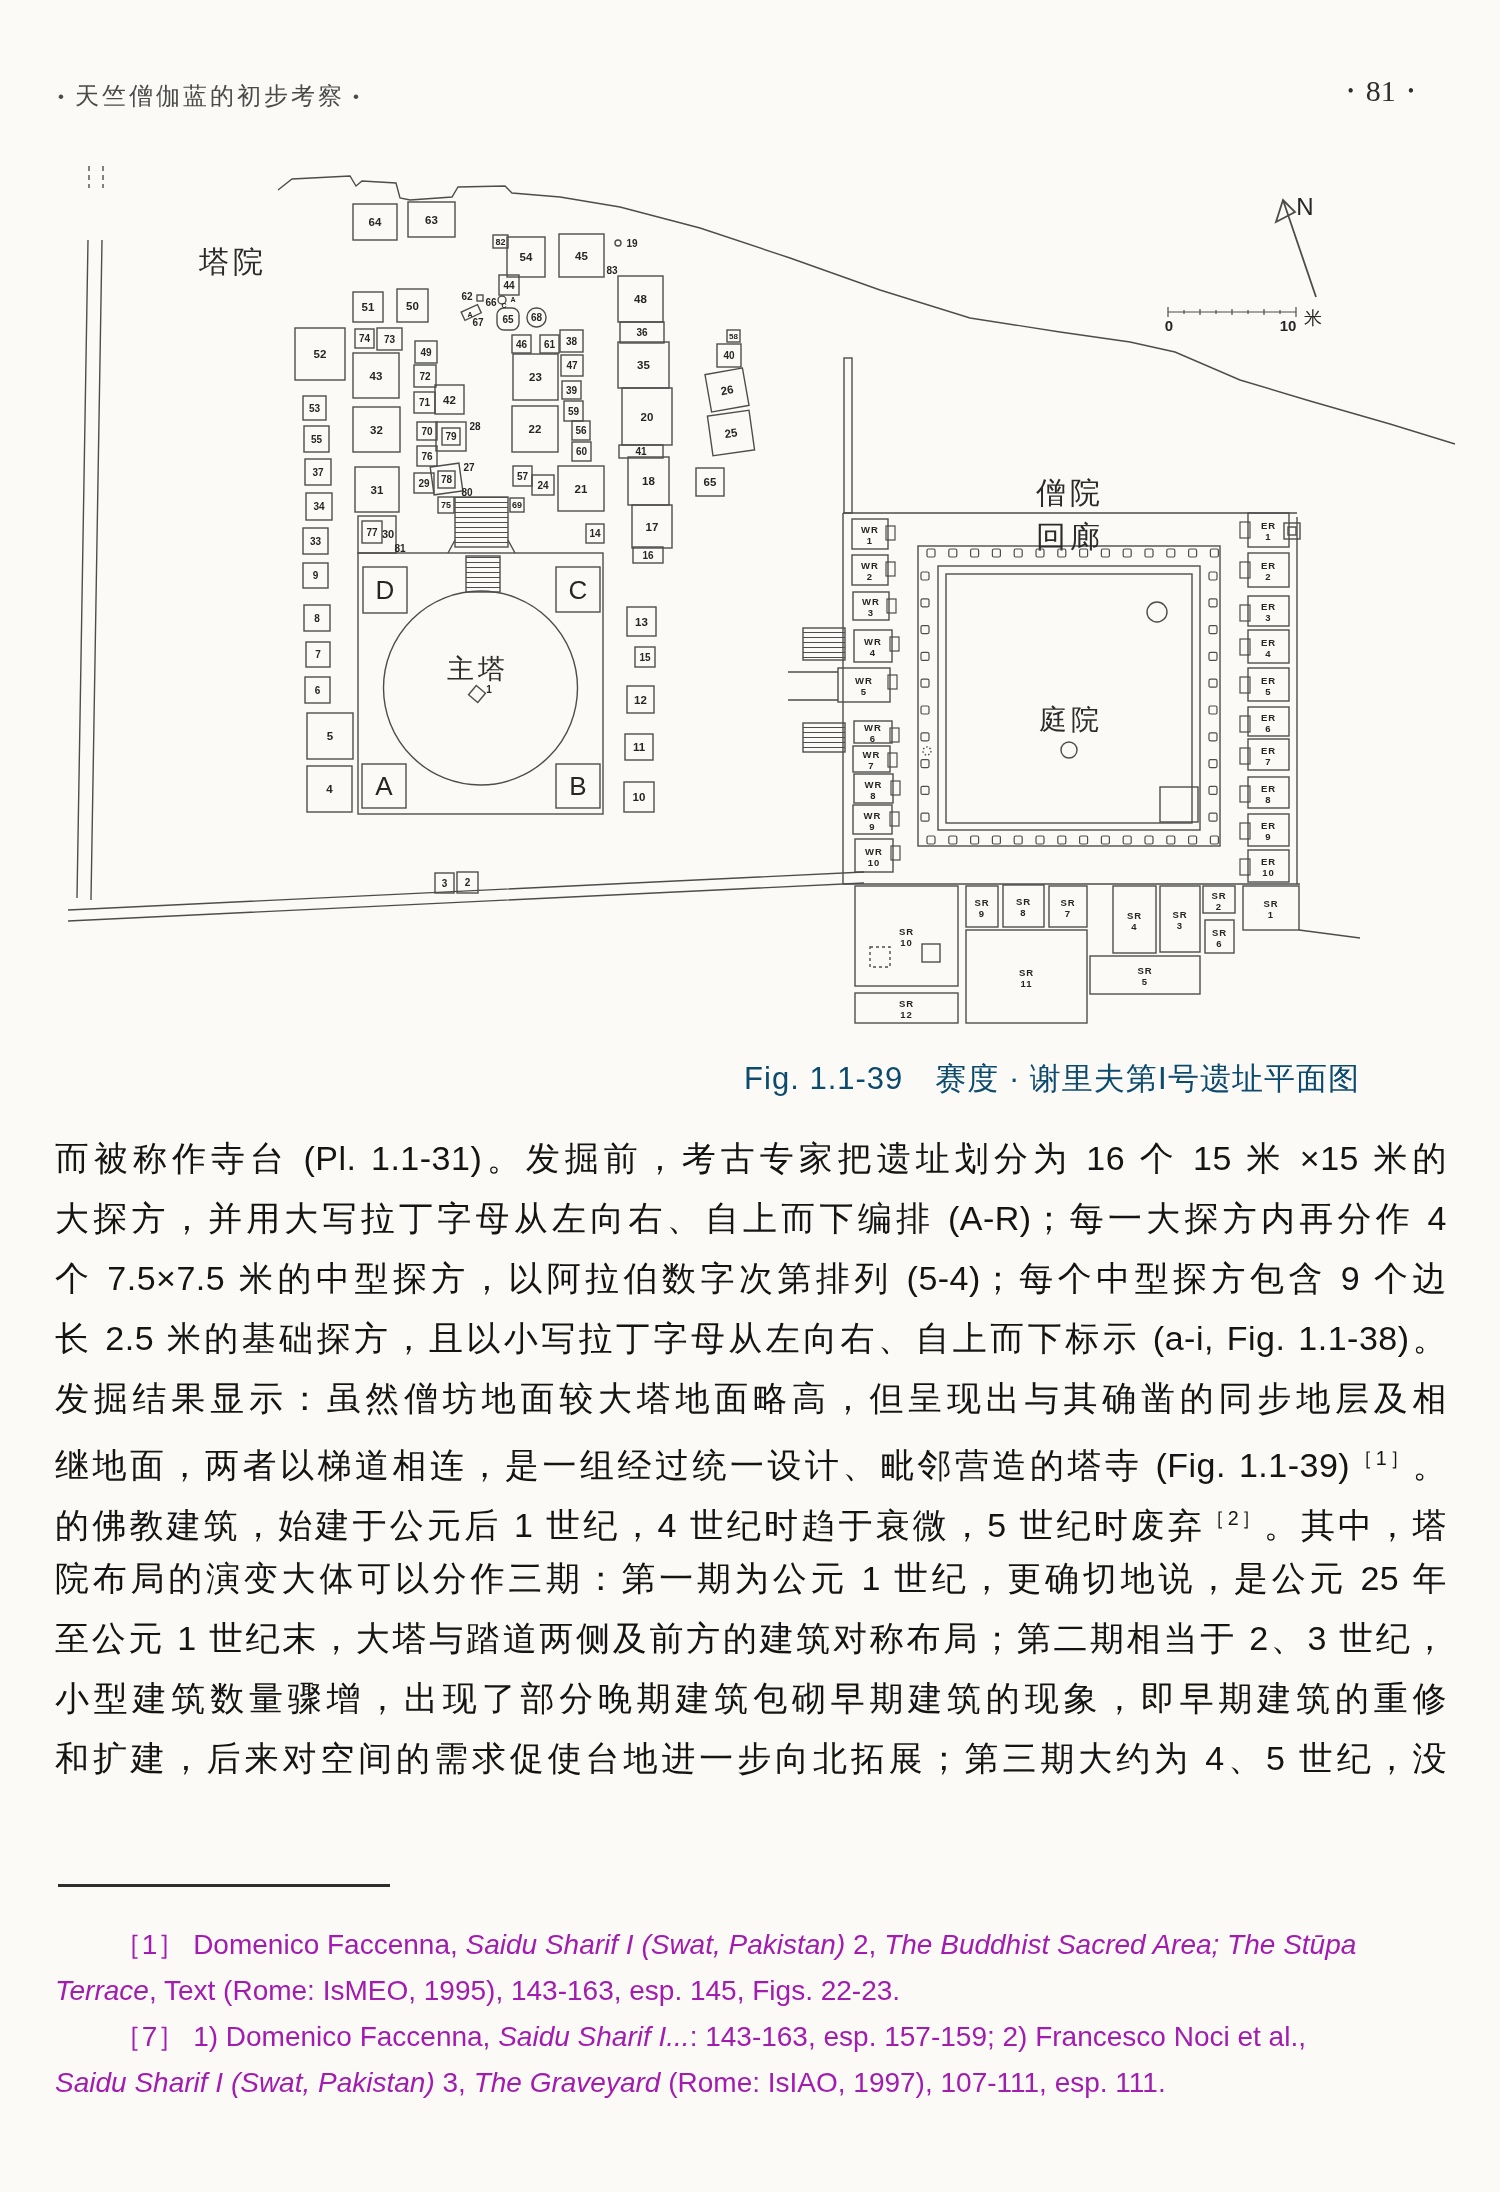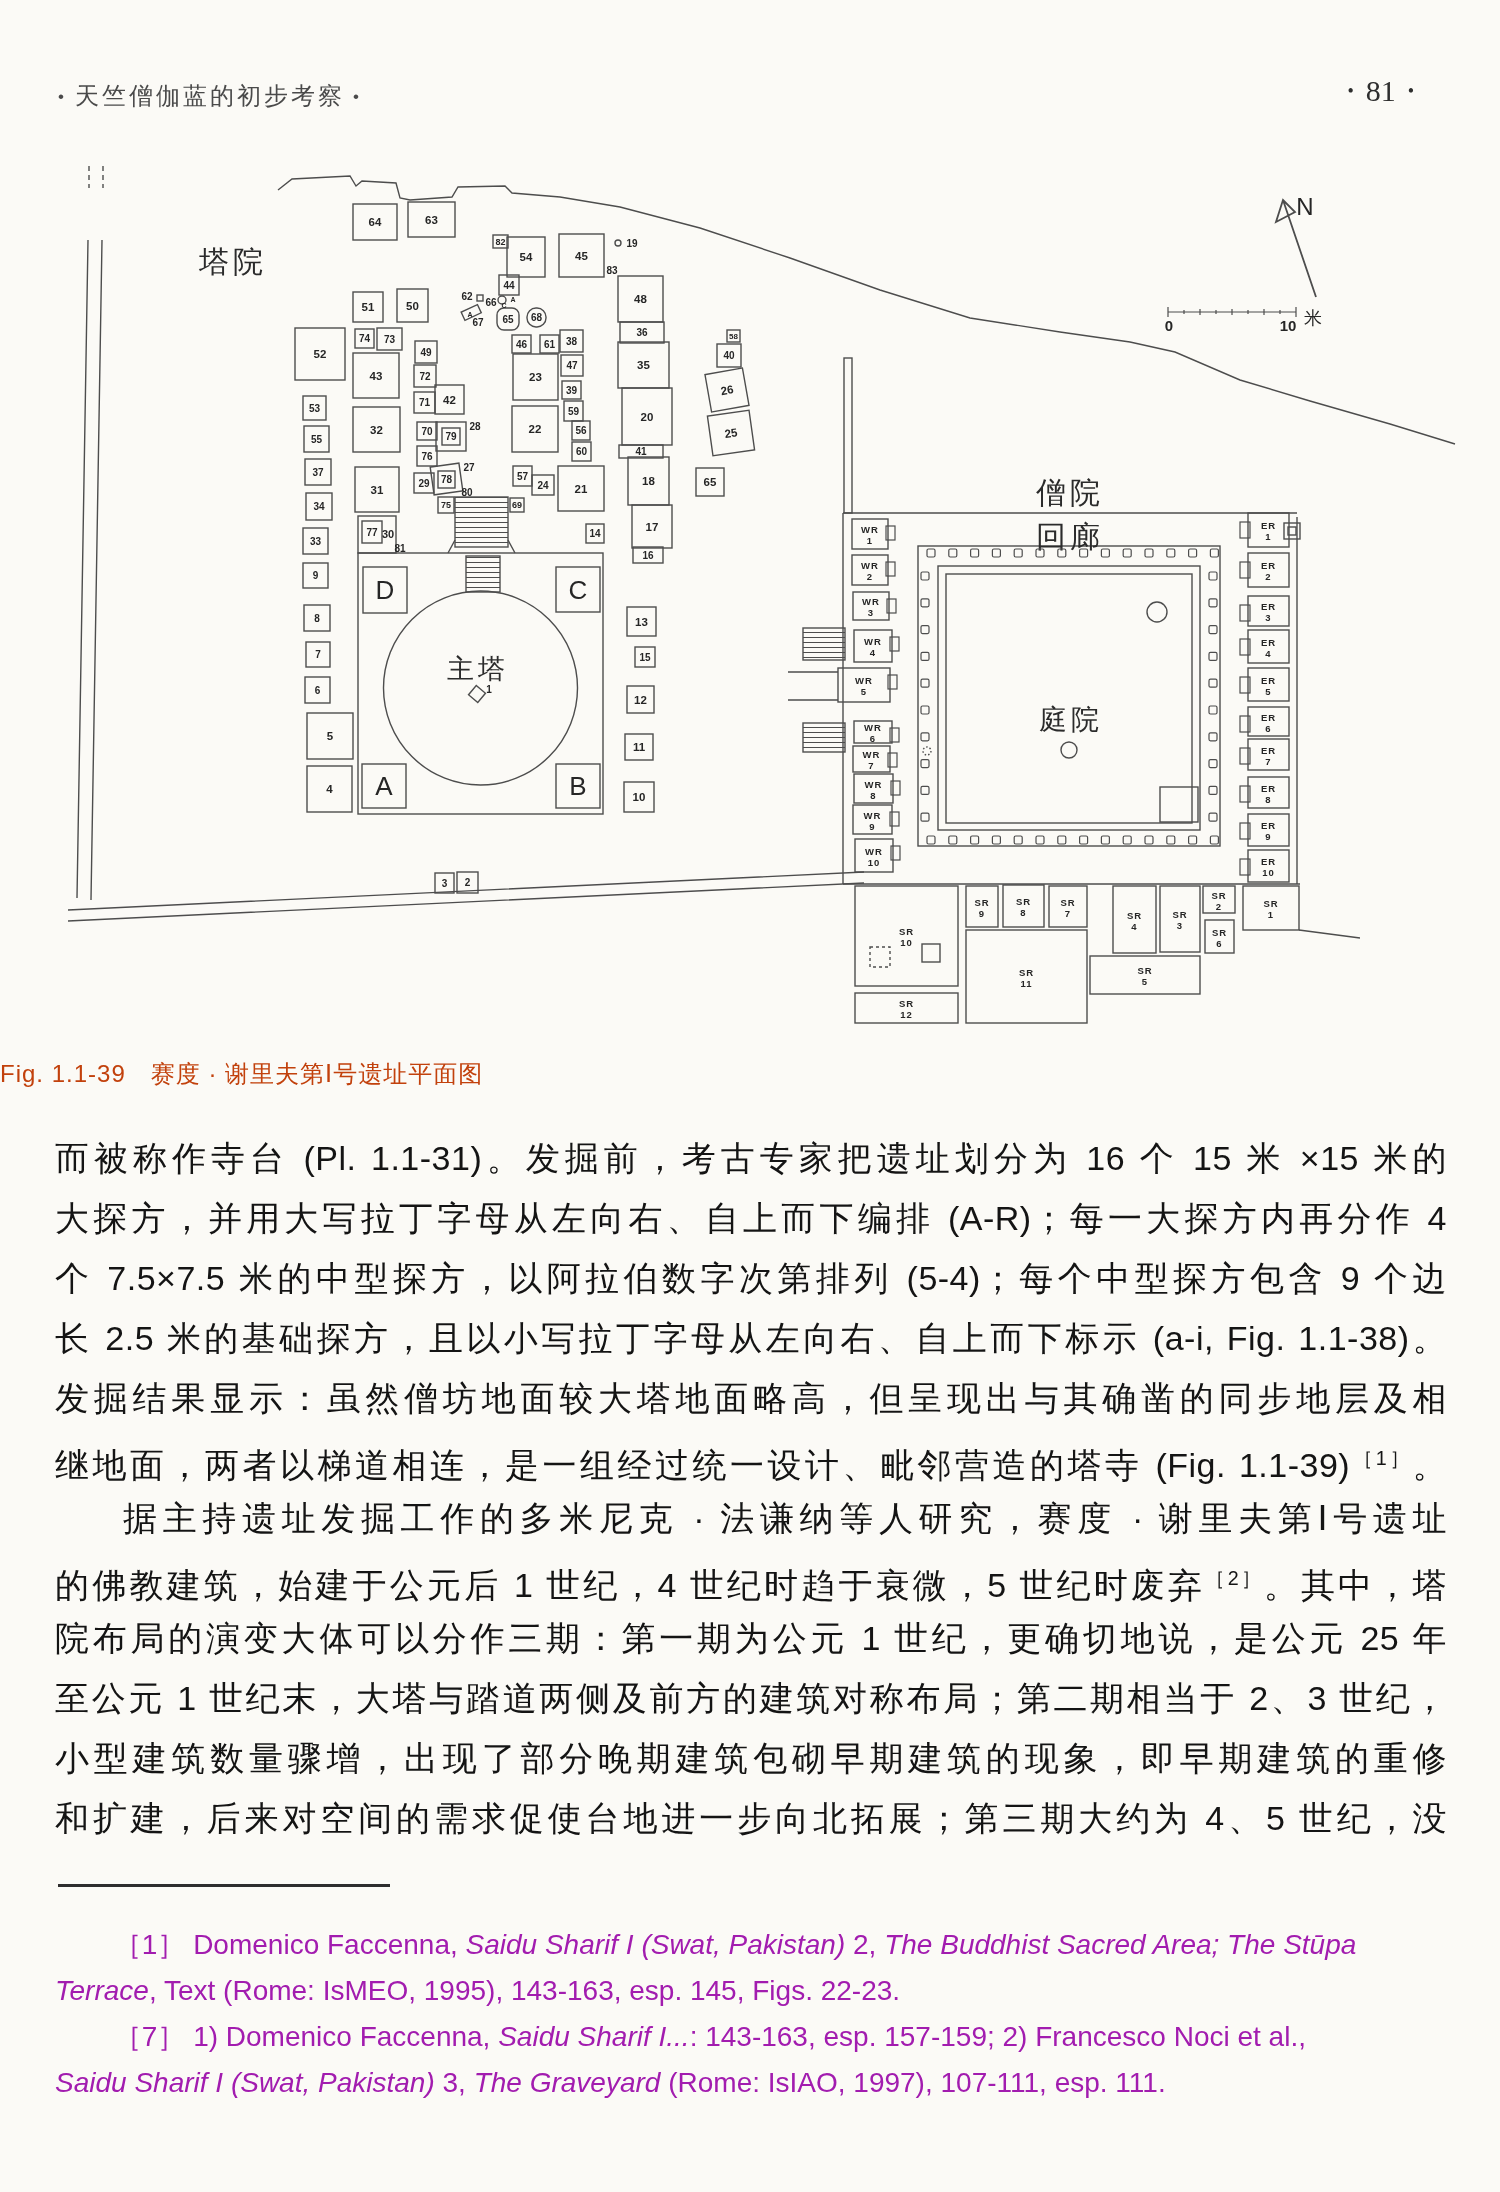--- a/index.html
+++ b/index.html
@@ -5,21 +5,21 @@
   html,body{margin:0;padding:0}
   body{width:1500px;height:2192px;background:#fbfaf6;font-family:"Liberation Sans","DejaVu Sans",sans-serif;color:#1c1c1c}
   .page{position:relative;width:1500px;height:2192px;overflow:hidden;background:#fbfaf6}
   .hdr-l{position:absolute;left:58px;top:80px;font-size:24px;color:#4a4a4a;letter-spacing:3px}
   .hdr-l .bullet{font-size:17px;vertical-align:2px;margin-right:8px}
   .hdr-l .bullet2{font-size:17px;vertical-align:2px;margin-left:8px}
   .hdr-r{position:absolute;right:74px;top:74px;font-size:30px;color:#2e2e2e;font-family:"Liberation Serif","DejaVu Serif",serif}
   .hdr-r .bullet,.hdr-r .bullet2{font-size:18px;vertical-align:4px;margin:0 12px}
   #plan{position:absolute;left:0;top:0}
   #plan text{font-family:"Liberation Sans","DejaVu Sans",sans-serif}
-  .caption{position:absolute;left:0;top:1058px;width:1360px;text-align:left;font-size:24px;font-weight:500;color:#c2410c;letter-spacing:1px}
+  .caption{position:absolute;left:0;top:1058px;width:1360px;text-align:right;font-size:31px;font-weight:500;color:#0c4a6e;letter-spacing:1px}
   .bodytext{position:absolute;left:55px;top:1128px;width:1392px;font-size:34px;line-height:60px;color:#141414;letter-spacing:.5px}
   .bodytext .line{text-align:justify;text-align-last:justify;text-justify:inter-character;height:60px;overflow:visible;white-space:nowrap}
   .bodytext .indent{text-indent:2em}
   sup.fnref{font-size:.58em;vertical-align:super;letter-spacing:0}
   .separator{position:absolute;left:58px;top:1884px;width:332px;height:3px;background:#2e2e2e}
   .footnotes{position:absolute;left:55px;top:1922px;width:1392px;font-size:28px;line-height:46px;color:#a21caf}
   .footnotes .fline{white-space:nowrap}
   .footnotes .first{text-indent:2.1em}
   .it{font-style:italic}
 </style>
@@ -625,21 +625,20 @@
 
   <div class="caption">Fig. 1.1-39　赛度 · 谢里夫第Ⅰ号遗址平面图</div>
 
   <div class="bodytext" id="bodytext">
       <div class="line"><span>而被称作寺台 (Pl. 1.1-31)。发掘前，考古专家把遗址划分为 16 个 15 米 ×15 米的</span></div>
       <div class="line"><span>大探方，并用大写拉丁字母从左向右、自上而下编排 (A-R)；每一大探方内再分作 4</span></div>
       <div class="line"><span>个 7.5×7.5 米的中型探方，以阿拉伯数字次第排列 (5-4)；每个中型探方包含 9 个边</span></div>
       <div class="line"><span>长 2.5 米的基础探方，且以小写拉丁字母从左向右、自上而下标示 (a-i, Fig. 1.1-38)。</span></div>
       <div class="line"><span>发掘结果显示：虽然僧坊地面较大塔地面略高，但呈现出与其确凿的同步地层及相</span></div>
       <div class="line"><span>继地面，两者以梯道相连，是一组经过统一设计、毗邻营造的塔寺 (Fig. 1.1-39)</span><sup class="fnref">［1］</sup><span>。</span></div>
-      <div class="line indent"><span>据主持遗址发掘工作的多米尼克 · 法谦纳等人研究，赛度 · 谢里夫第Ⅰ号遗址</span></div>
       <div class="line"><span>的佛教建筑，始建于公元后 1 世纪，4 世纪时趋于衰微，5 世纪时废弃</span><sup class="fnref">［2］</sup><span>。其中，塔</span></div>
       <div class="line"><span>院布局的演变大体可以分作三期：第一期为公元 1 世纪，更确切地说，是公元 25 年</span></div>
       <div class="line"><span>至公元 1 世纪末，大塔与踏道两侧及前方的建筑对称布局；第二期相当于 2、3 世纪，</span></div>
       <div class="line"><span>小型建筑数量骤增，出现了部分晚期建筑包砌早期建筑的现象，即早期建筑的重修</span></div>
       <div class="line"><span>和扩建，后来对空间的需求促使台地进一步向北拓展；第三期大约为 4、5 世纪，没</span></div>
     </div>
 
   <div class="separator"></div>
 
   <div class="footnotes" id="footnotes">

